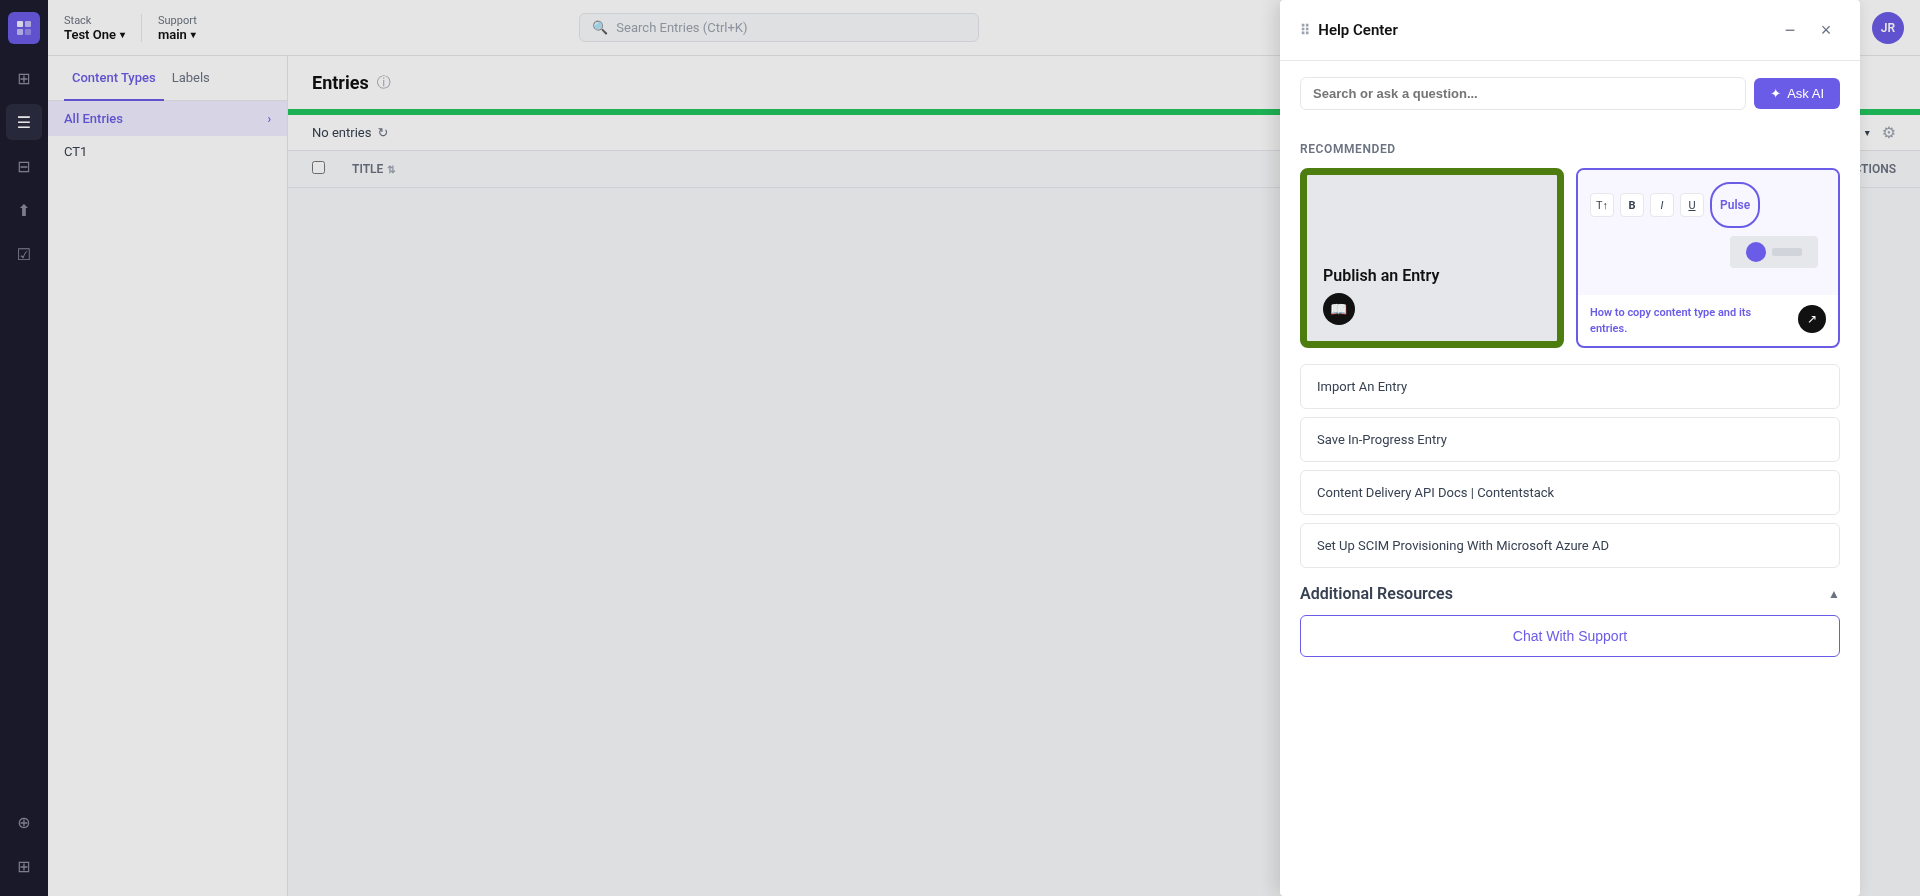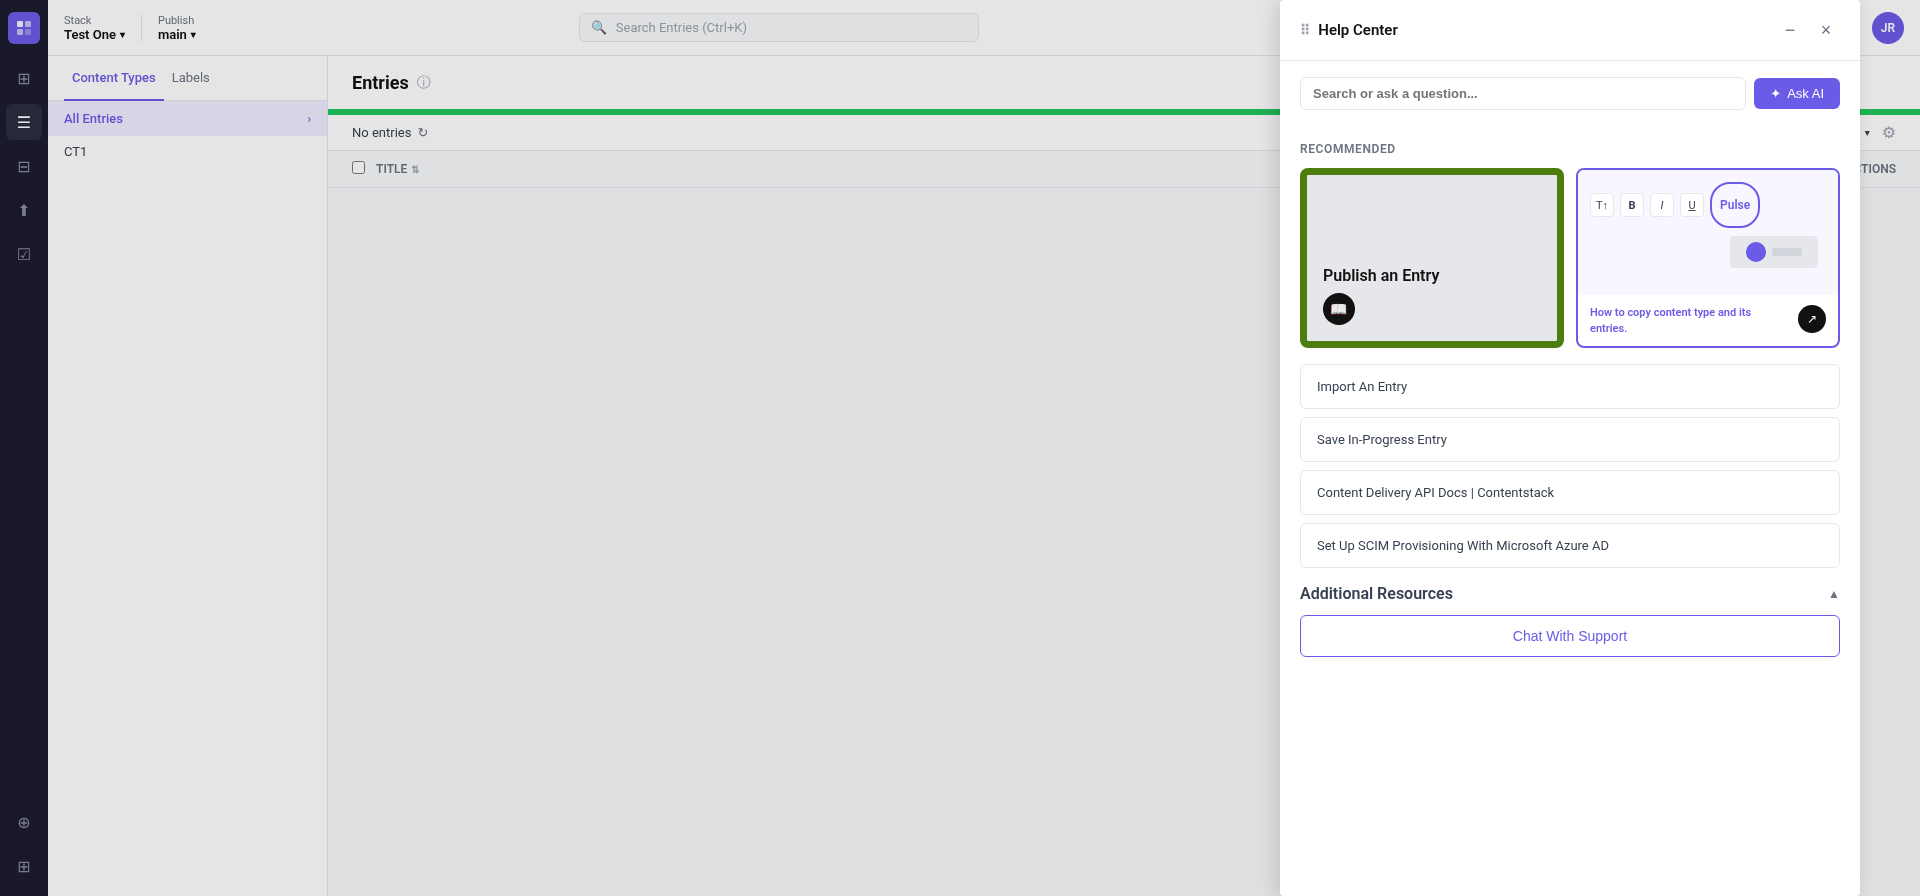--- a/index.html
+++ b/index.html
@@ -113,21 +113,21 @@
 
     
     .content-area {
       display: flex;
       flex: 1;
       overflow: hidden;
     }
 
     
     .left-sidebar {
-      width: 280px;
+      width: 240px;
       background: #fff;
       border-right: 1px solid #e5e7eb;
       display: flex;
       flex-direction: column;
       flex-shrink: 0;
       overflow-y: auto;
     }
     .sidebar-tabs {
       display: flex;
       border-bottom: 1px solid #e5e7eb;
@@ -211,20 +211,21 @@
     .table-header {
       display: flex;
       align-items: center;
       padding: 10px 24px;
       border-bottom: 1px solid #e5e7eb;
       background: #f9fafb;
       font-size: 12px;
       font-weight: 600;
       color: #6b7280;
       text-transform: uppercase;
+      gap: 16px;
     }
     .table-header .check-col { width: 24px; }
     .table-header .title-col { flex: 1; display: flex; align-items: center; gap: 4px; }
     .table-header .lang-col { width: 160px; }
 
     
     .overlay {
       position: fixed;
       top: 0; left: 0; right: 0; bottom: 0;
       background: rgba(0,0,0,0.1);
@@ -485,21 +486,21 @@
 
   <div class="top-header">
     <div class="stack-info">
       <span class="stack-label">Stack</span>
       <span class="stack-name">
         <span>Test One</span>
         <span class="chevron">▾</span>
       </span>
     </div>
     <div class="branch-info">
-      <span class="branch-label">Publish</span>
+      <span class="branch-label">Support</span>
       <span class="branch-name">
         <span>main</span>
         <span class="chevron">▾</span>
       </span>
     </div>
     <div class="search-bar">
       <span>🔍</span>
       <span>Search Entries (Ctrl+K)</span>
     </div>
     <div class="header-right">

